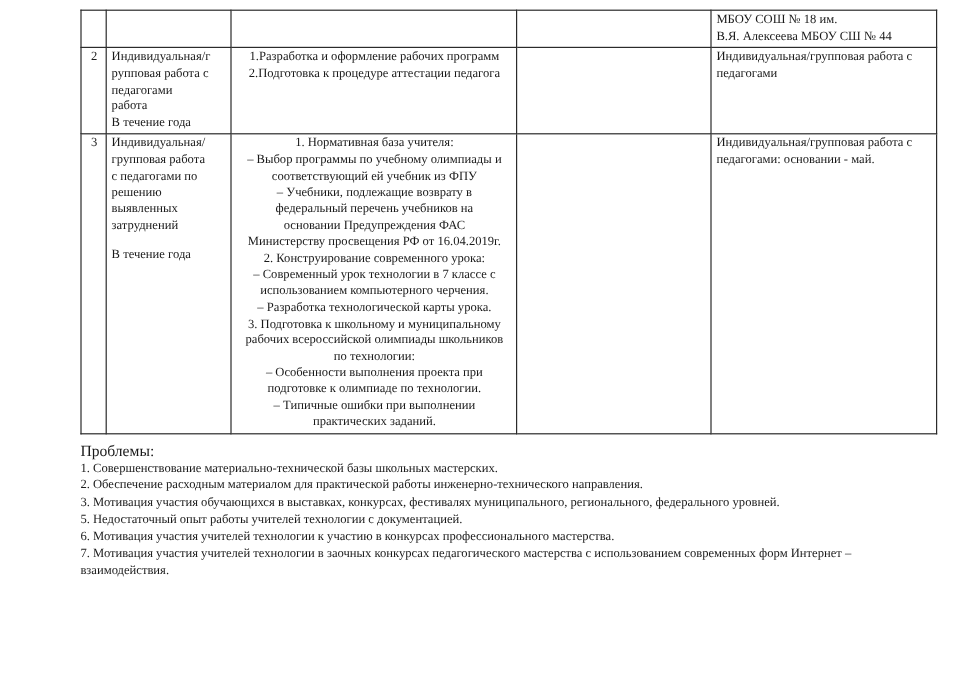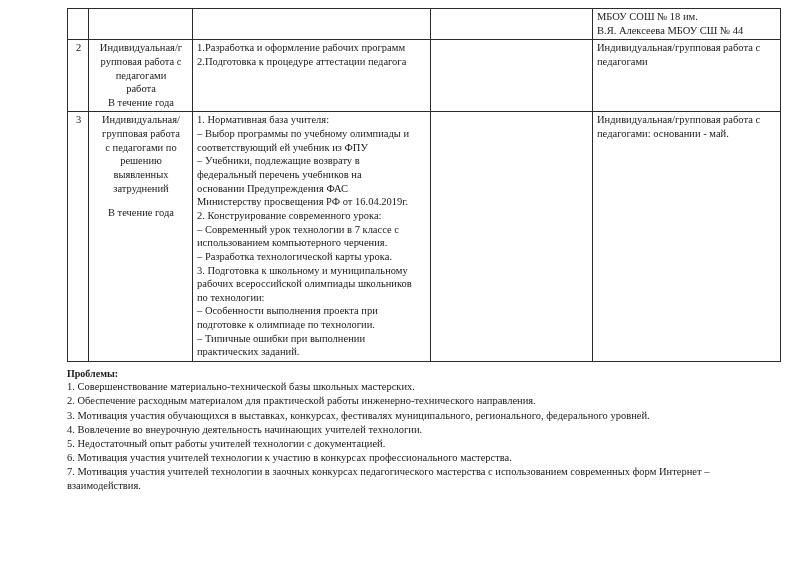--- a/index.html
+++ b/index.html
@@ -38,48 +38,48 @@
     font-size: 10.5px;
     line-height: 1.30;
   }
   col.c-num    { width: 21px; }
   col.c-form   { width: 104px; }
   col.c-topics { width: 238px; }
   col.c-empty  { width: 162px; }
   col.c-school { width: 188px; }
 
   td.num     { text-align: center; font-size: 10.5px; padding-top: 2px; }
-  td.form    { text-align: center; }
+  td.form    { text-align: left; }
   td.topics  { text-align: justify; text-justify: inter-word; }
   td.school  { text-align: left; }
   td.empty   { }
 
   .spacer-row td { height: 26px; }
 
   .cell-line { display: block; }
   .cell-gap  { display: block; height: 11px; }
 
   td.topics .ln {
     display: block;
     text-align: justify;
   }
   td.topics .ln.last,
   td.topics .ln.nojust {
-    text-align: left;
+    text-align: center;
   }
 
   
   .block {
     font-size: 10.5px;
     line-height: 1.34;
     margin: 0;
   }
   .block-title {
-    font-weight: bold;
-    font-size: 10px;
+    font-weight: normal;
+    font-size: 13px;
     margin: 0;
     padding: 4px 0 0 0;
   }
   .block p {
     margin: 0;
     padding: 0;
     font-family: Liberation Serif, serif;
   }
   .problems { padding-top: 1px; }
   .tasks-wrap { padding-top: 14px; }
@@ -175,21 +175,20 @@
       </tr>
 
     </tbody>
   </table>
 
   <div class="block problems">
     <div class="block-title">Проблемы:</div>
     <p>1. Совершенствование материально-технической базы школьных мастерских.</p>
     <p>2. Обеспечение расходным материалом для практической работы инженерно-технического направления.</p>
     <p>3. Мотивация участия обучающихся  в выставках, конкурсах, фестивалях муниципального, регионального, федерального уровней.</p>
-    <p>4. Вовлечение во внеурочную деятельность начинающих учителей технологии.</p>
     <p>5. Недостаточный опыт работы учителей технологии с документацией.</p>
     <p>6. Мотивация участия учителей технологии к участию в конкурсах профессионального мастерства.</p>
     <p>7. Мотивация участия учителей технологии в заочных конкурсах педагогического мастерства с использованием современных форм Интернет – взаимодействия.</p>
   </div>
 
   <div class="block tasks tasks-wrap">
   </div>
 
 </div>
 

